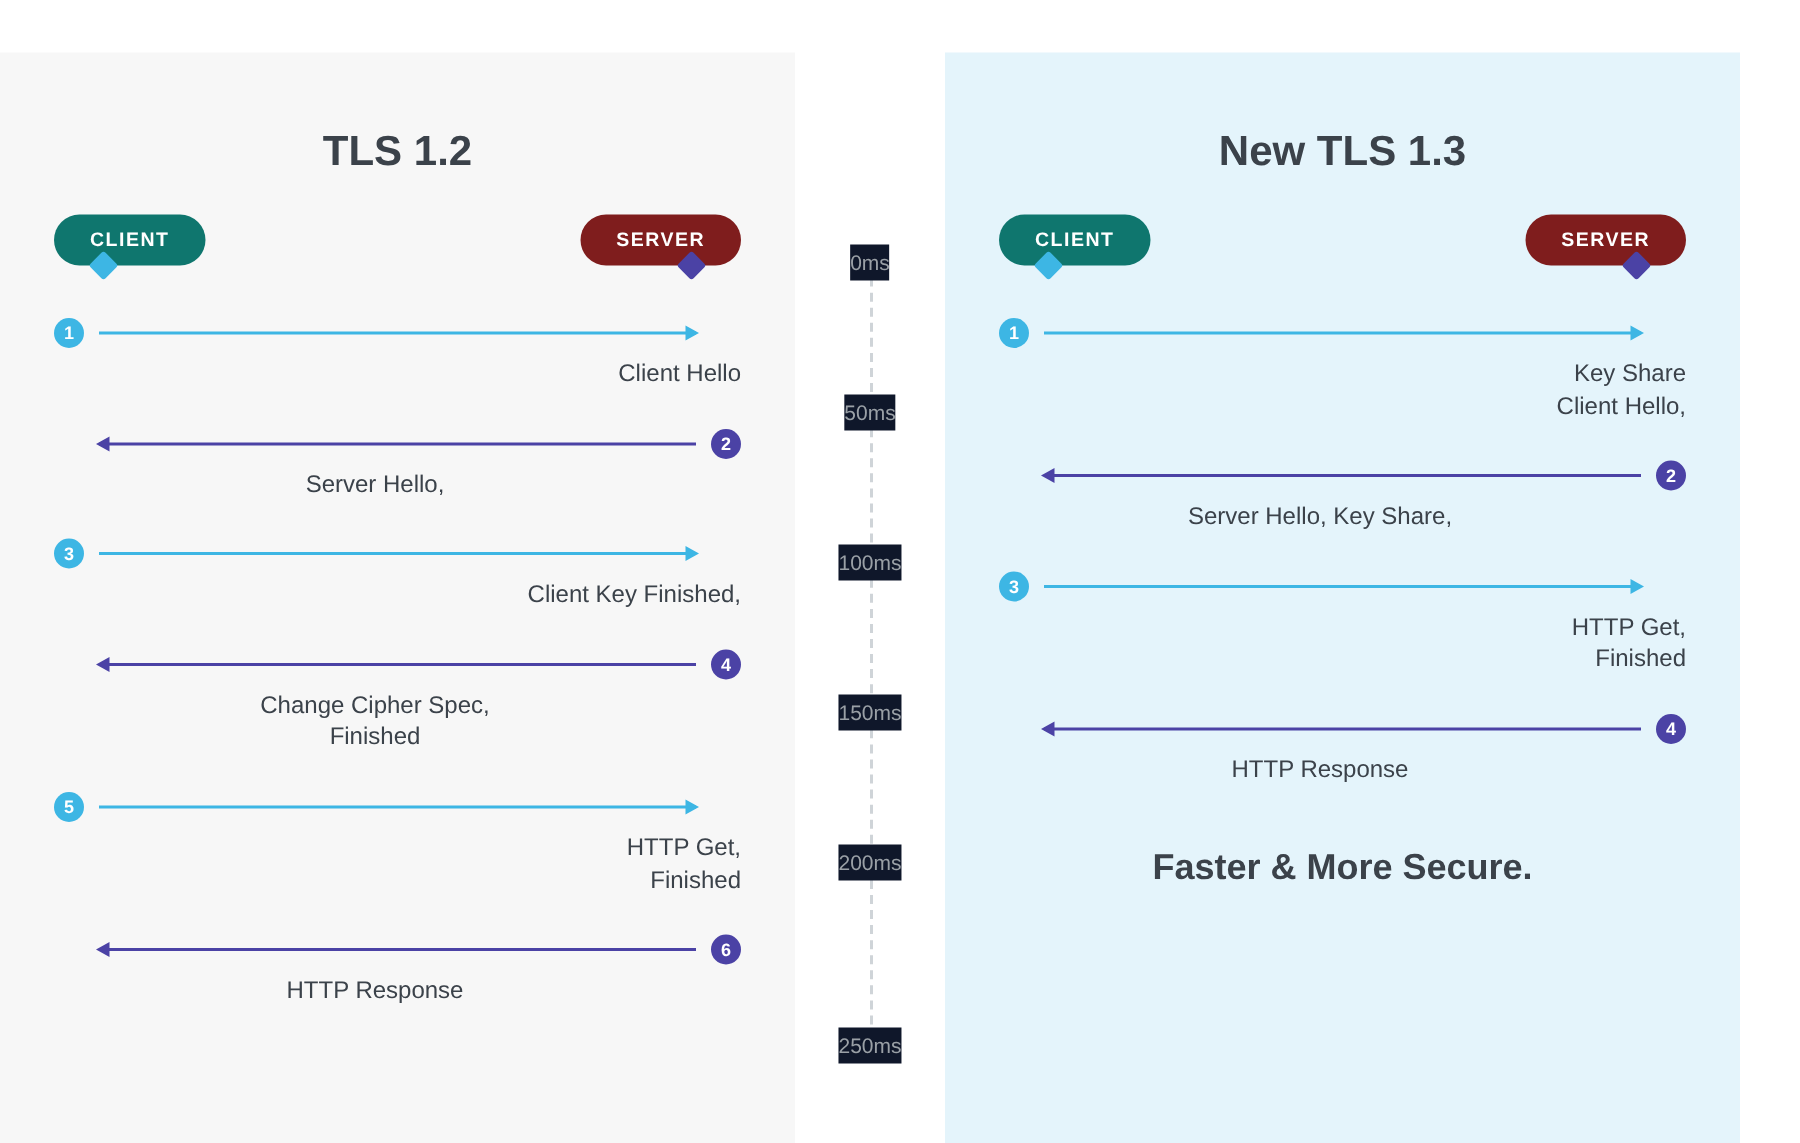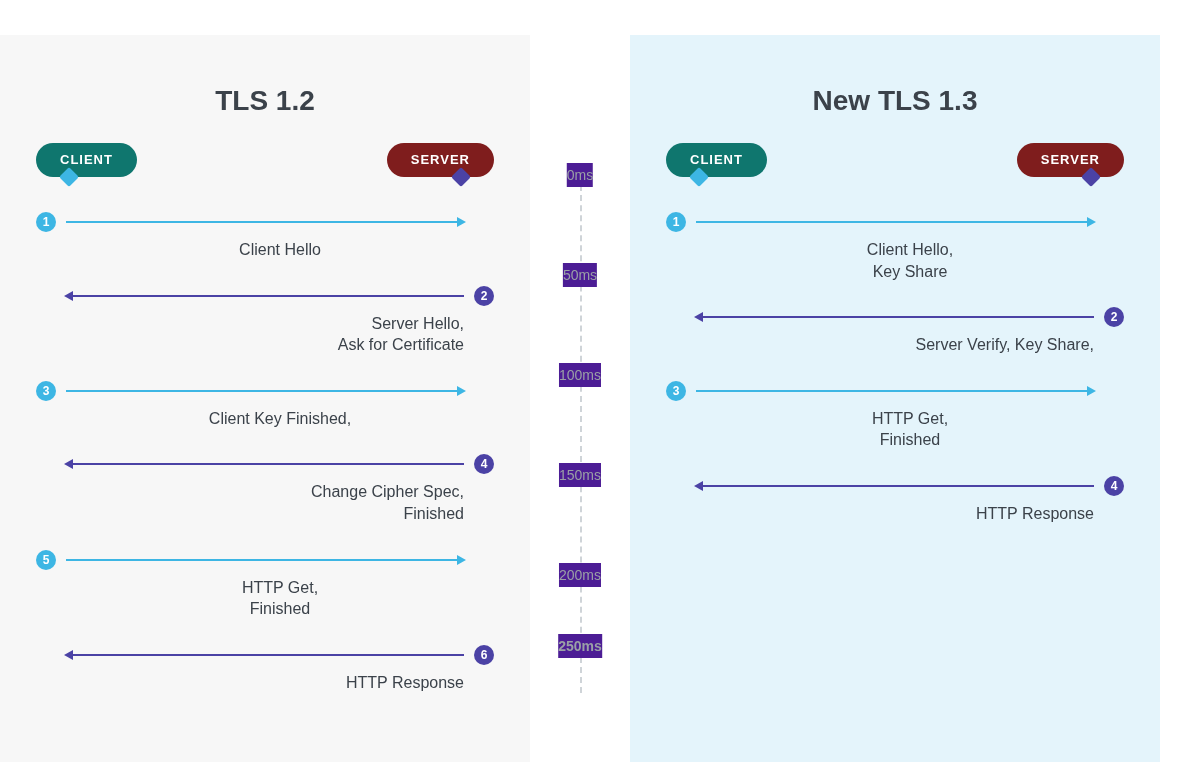--- a/index.html
+++ b/index.html
@@ -59,32 +59,32 @@
   .arrow-server { background: #4b42a5; }
   .arrow::after {
     content: ""; position: absolute; top: -4px;
     border-top: 5px solid transparent;
     border-bottom: 5px solid transparent;
   }
   .arrow-client::after { right: -2px; border-left: 9px solid #3db6e4; }
   .arrow-server::after { left:  -2px; border-right: 9px solid #4b42a5; }
 
   .caption { margin-top: 6px; font-size: 16px; color: #3b424a; line-height: 1.35; }
-  .caption-left  { text-align: center;  padding-left: 30px; }
-  .caption-right { text-align: right; padding-right: 30px; }
+  .caption-left  { text-align: right;  padding-left: 30px; }
+  .caption-right { text-align: center; padding-right: 30px; }
   .caption .line { display: block; }
 
   .axis { position: relative; height: 620px; margin-top: 130px; }
   .axis-line {
     position: absolute; left: 50%; top: 0; height: 528px;
     border-left: 2px dashed #cfd4d8;
   }
   .tick {
     position: absolute; left: 50%; transform: translateX(-50%);
-    font-size: 14px; color: #9aa0a6; background: #4c1d95; padding: 4px 0;
+    font-size: 14px; color: #9aa0a6; background: #0f172a; padding: 4px 0;
   }
 </style>
 </head>
 <body>
 
 <div class="canvas">
 
   <div class="panel panel-left">
     <h2 class="title">TLS 1.2</h2>
     <div class="diagram" id="diagram-left">
@@ -112,21 +112,20 @@
         </div>
         <div class="step">
           <div class="arrow-row">
             <div class="badge badge-server">
               <span>2</span>
             </div>
             <div class="arrow arrow-server"></div>
           </div>
           <div class="caption caption-right">
             <span class="line">Server Hello,</span>
-            <span class="line">Ask for Certificate</span>
           </div>
         </div>
         <div class="step">
           <div class="arrow-row">
             <div class="badge badge-client">
               <span>3</span>
             </div>
             <div class="arrow arrow-client"></div>
           </div>
           <div class="caption caption-left">
@@ -173,21 +172,21 @@
 
   <div class="panel panel-mid">
     <div class="axis" id="axis">
       <div class="axis-line"></div>
 
     <div class="tick" style="top: -2px;">0ms</div>
         <div class="tick" style="top: 98px;">50ms</div>
         <div class="tick" style="top: 198px;">100ms</div>
         <div class="tick" style="top: 298px;">150ms</div>
         <div class="tick" style="top: 398px;">200ms</div>
-        <div class="tick" style="top: 469px; font-weight: bold;">250ms</div>
+        <div class="tick" style="top: 520px;">250ms</div>
       </div>
   </div>
 
   <div class="panel panel-right">
     <h2 class="title">New TLS 1.3</h2>
     <div class="diagram" id="diagram-right">
       <div class="endpoints">
         <div class="pill pill-client left">
           <span>CLIENT</span>
           <span class="pill-tail"></span>
@@ -199,33 +198,33 @@
       </div>
 
     <div class="step">
           <div class="arrow-row">
             <div class="badge badge-client">
               <span>1</span>
             </div>
             <div class="arrow arrow-client"></div>
           </div>
           <div class="caption caption-left">
+            <span class="line">Key Share</span>
             <span class="line">Client Hello,</span>
-            <span class="line">Key Share</span>
           </div>
         </div>
         <div class="step">
           <div class="arrow-row">
             <div class="badge badge-server">
               <span>2</span>
             </div>
             <div class="arrow arrow-server"></div>
           </div>
           <div class="caption caption-right">
-            <span class="line">Server Verify, Key Share,</span>
+            <span class="line">Server Hello, Key Share,</span>
           </div>
         </div>
         <div class="step">
           <div class="arrow-row">
             <div class="badge badge-client">
               <span>3</span>
             </div>
             <div class="arrow arrow-client"></div>
           </div>
           <div class="caption caption-left">
@@ -238,15 +237,16 @@
             <div class="badge badge-server">
               <span>4</span>
             </div>
             <div class="arrow arrow-server"></div>
           </div>
           <div class="caption caption-right">
             <span class="line">HTTP Response</span>
           </div>
         </div>
       </div>
+    <div class="tagline" id="tagline">Faster &amp; More Secure.</div>
   </div>
 
 </div>
 
 </body></html>

